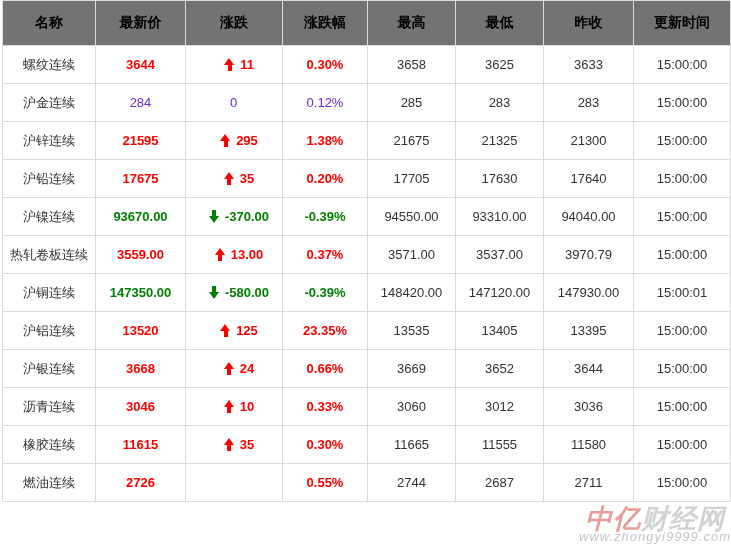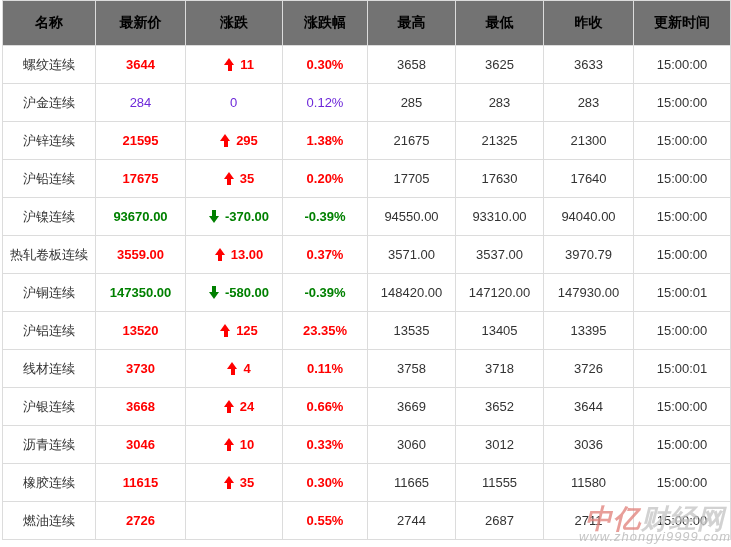--- a/index.html
+++ b/index.html
@@ -209,30 +209,20 @@
     <td class="c-name">沪铝连续</td>
     <td class="c-price">13520</td>
     <td class="c-change"><span class="arrow up"></span><span class="chg-val">125</span></td>
     <td class="c-pct">23.35%</td>
     <td class="c-high">13535</td>
     <td class="c-low">13405</td>
     <td class="c-prev">13395</td>
     <td class="c-time">15:00:00</td>
   </tr>
         <tr class="up">
-    <td class="c-name">线材连续</td>
-    <td class="c-price">3730</td>
-    <td class="c-change"><span class="arrow up"></span><span class="chg-val">4</span></td>
-    <td class="c-pct">0.11%</td>
-    <td class="c-high">3758</td>
-    <td class="c-low">3718</td>
-    <td class="c-prev">3726</td>
-    <td class="c-time">15:00:01</td>
-  </tr>
-        <tr class="up">
     <td class="c-name">沪银连续</td>
     <td class="c-price">3668</td>
     <td class="c-change"><span class="arrow up"></span><span class="chg-val">24</span></td>
     <td class="c-pct">0.66%</td>
     <td class="c-high">3669</td>
     <td class="c-low">3652</td>
     <td class="c-prev">3644</td>
     <td class="c-time">15:00:00</td>
   </tr>
         <tr class="up">

